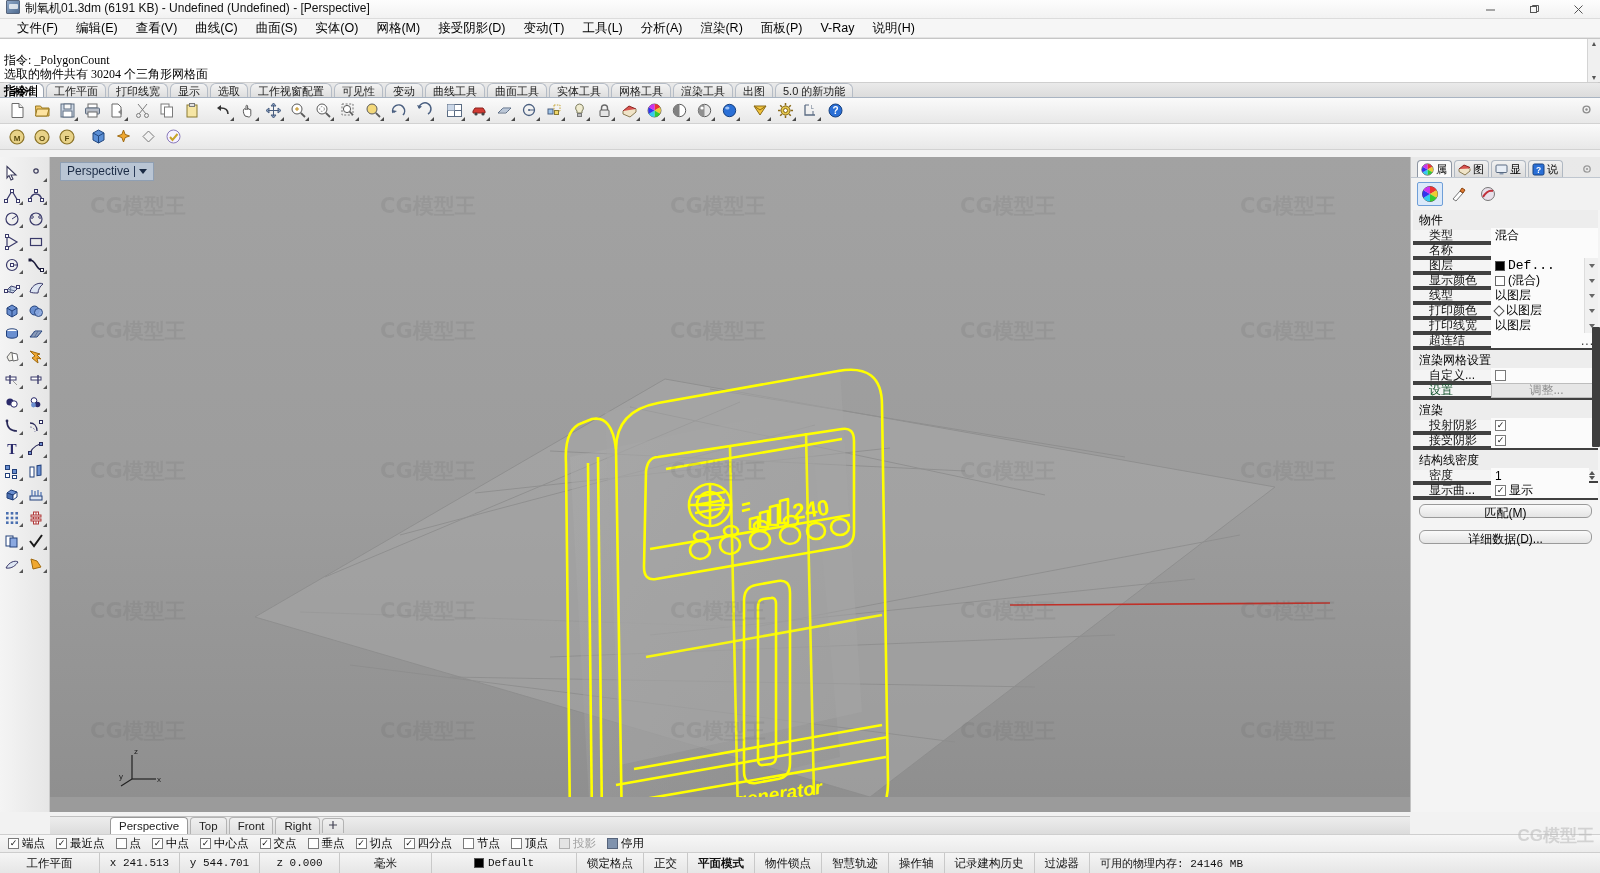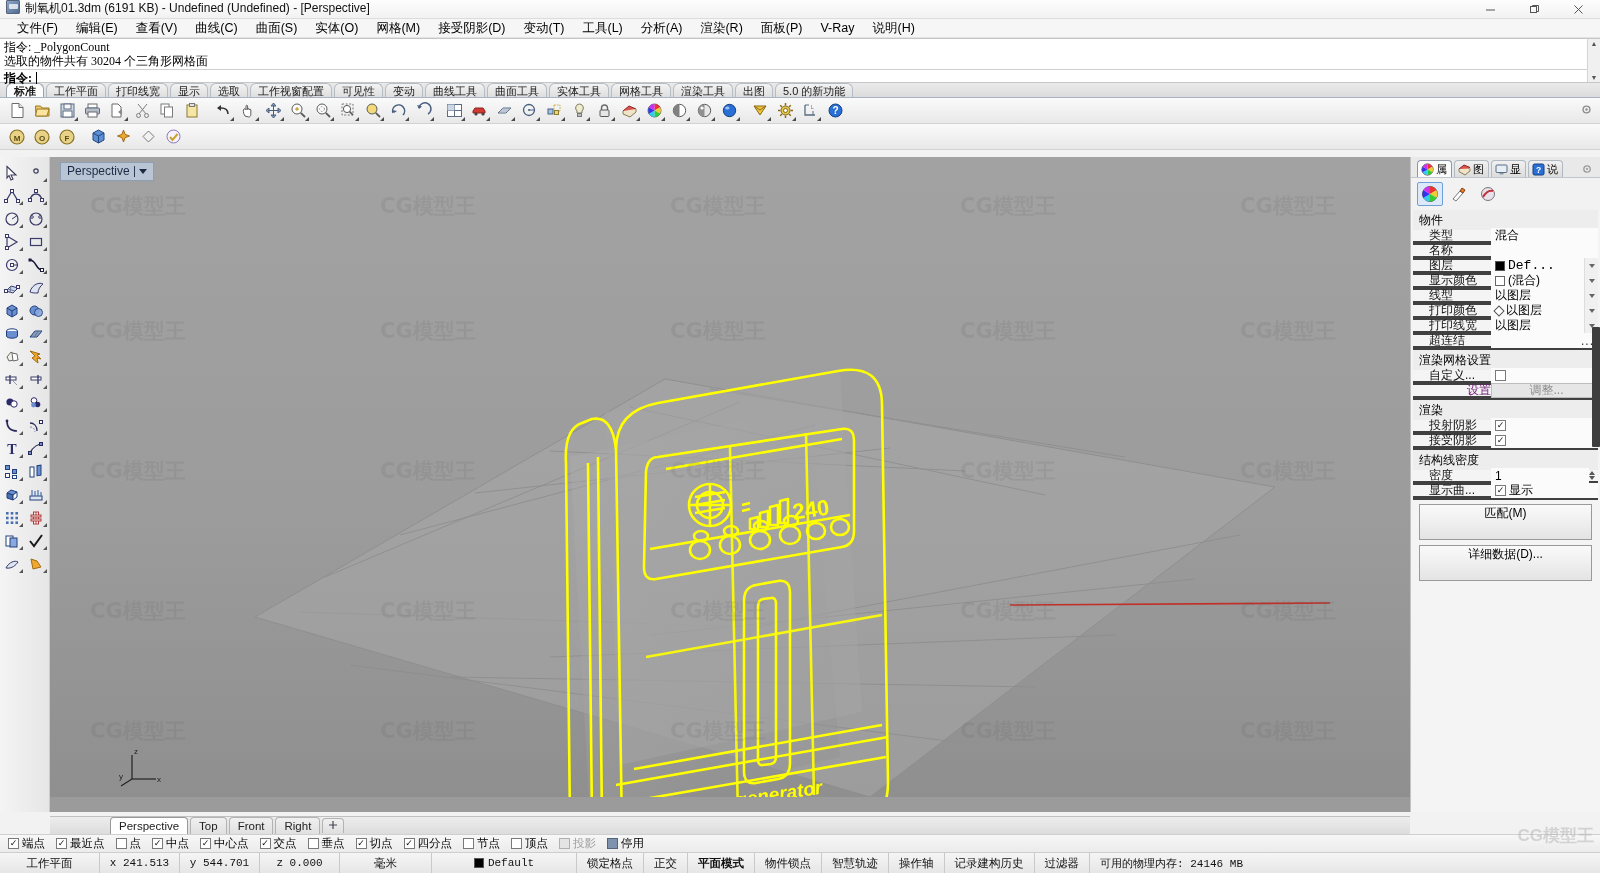--- a/index.html
+++ b/index.html
@@ -40,21 +40,21 @@
     height:19px; background:#f6f6f6; border-bottom:1px solid #e3e3e3;
     display:flex; align-items:center; padding-left:8px;
   }
   .menu-item {
     padding:1px 9px; font-size:12.5px; color:#000; white-space:nowrap;
   }
 
   
   .cmdarea {
     background:#fff; border:1px solid #c6c6c6; border-left:0; border-right:0;
-    position:relative; height:45px; padding:1px 2px 0 4px;
+    position:relative; height:45px; padding:14px 2px 0 4px;
   }
   .cmd-line { font-family:"Liberation Serif", serif; font-size:12px; line-height:14px; color:#000; white-space:nowrap; }
   .cmd-prompt-row {
     border-top:1px solid #cfcfcf; margin-top:1px; padding-top:1px;
     display:flex; align-items:center;
   }
   .cmd-caret {
     display:inline-block; width:1px; height:12px; background:#000; margin-left:4px;
   }
   .cmd-scroll {
@@ -175,41 +175,41 @@
   .rp-body { flex:1; background:#f4f4f4; overflow:hidden; padding:0 2px; }
   .rp-section {
     font-size:12px; color:#000; padding:2px 0 1px 6px;
     background:#ededed;
   }
   .rp-row {
     display:flex; align-items:center; height:15px; font-size:12px;
     border-bottom:4px solid #404040;
   }
   .rp-row .lbl { width:78px; padding-left:16px; color:#111; white-space:nowrap; }
-  .rp-row .lbl.dim { color:#701a75;text-align:right; }
+  .rp-row .lbl.dim { color:#14532d; }
   .rp-row .val { flex:1; padding-left:4px; display:flex; align-items:center; gap:3px; background:#fbfbfb; height:15px; }
   .rp-row .drop {
     width:14px; height:15px; display:flex; align-items:center; justify-content:center;
     background:#f0f0f0; border-left:1px solid #ddd;
   }
   .rp-row .drop .caret { width:0;height:0;border-left:3px solid transparent;border-right:3px solid transparent;border-top:4px solid #666; }
   .swatch-black { width:10px;height:10px;background:#000;border:1px solid #555; }
   .swatch-white { width:10px;height:10px;background:#fff;border:1px solid #666; }
   .diamond { width:8px;height:8px;background:#fff;border:1px solid #555;transform:rotate(45deg); }
   .cbx {
     width:11px;height:11px;background:#fff;border:1px solid #7a7a7a;
     display:inline-flex;align-items:center;justify-content:center;
     font-size:9px;line-height:9px;color:#111;
   }
   .dots { margin-left:auto; padding-right:4px; letter-spacing:1px; color:#333; }
   .rp-btnrow { padding:4px 6px 0 6px; }
   .rp-btn {
-    width:100%; height:36px; font-size:12px; text-align:center; line-height:16px;
+    width:100%; height:14px; font-size:12px; text-align:center; line-height:16px;
     background:linear-gradient(#fafafa,#e4e4e4); border:1px solid #9a9a9a;
-    border-radius:0; margin-bottom:5px; color:#000;
+    border-radius:6px; margin-bottom:12px; color:#000;
   }
   .spin { margin-left:auto; display:flex; flex-direction:column; padding-right:3px; }
   .spin i { width:0;height:0;border-left:3px solid transparent;border-right:3px solid transparent; }
   .spin i.up { border-bottom:4px solid #555; margin-bottom:1px; }
   .spin i.dn { border-top:4px solid #555; }
   .rp-scroll {
     position:absolute; right:0; top:170px; width:8px; height:120px;
     background:#3e3e3e; border-radius:1px;
   }
 

